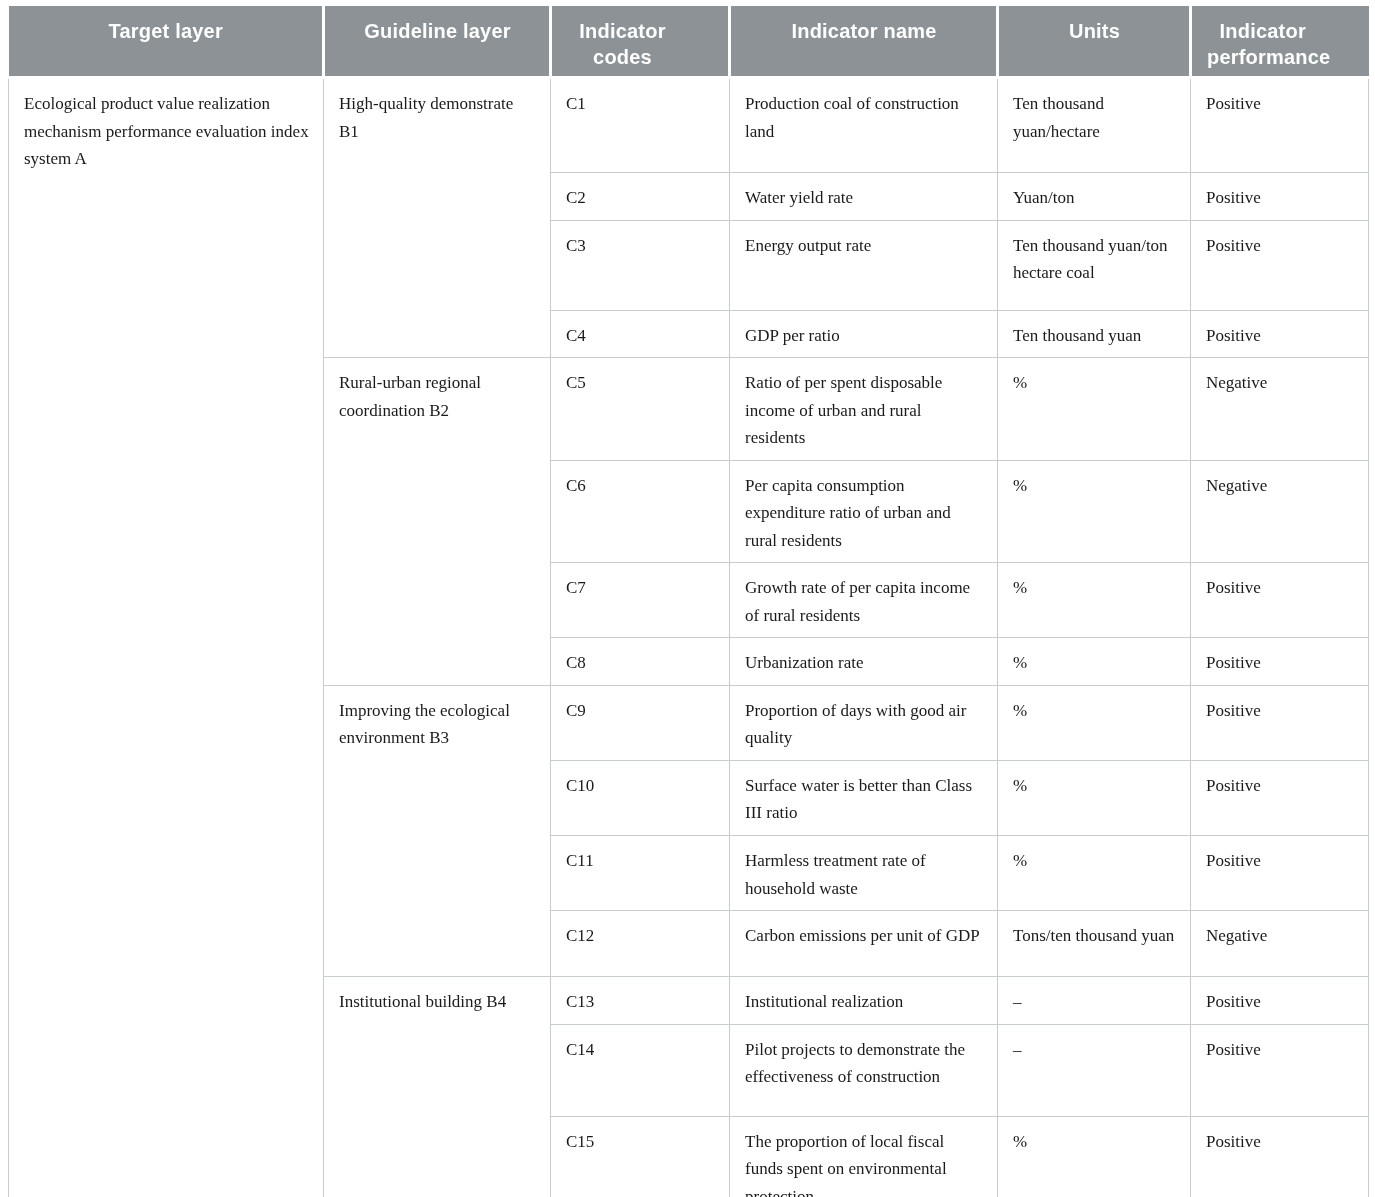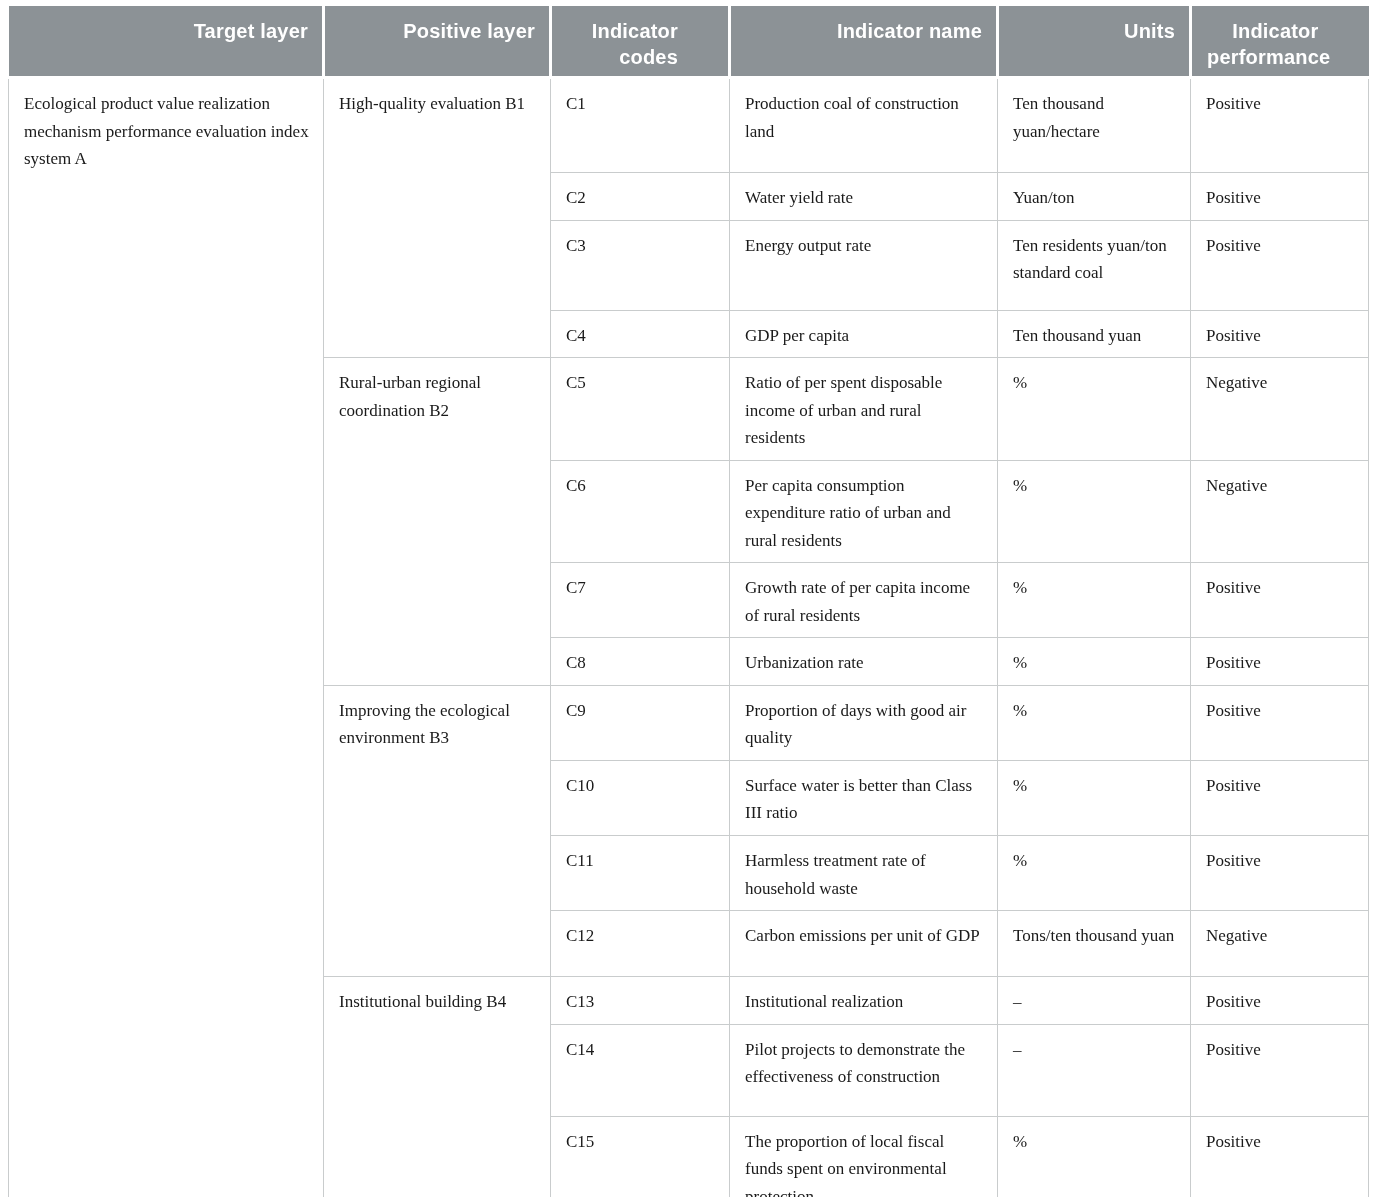--- a/index.html
+++ b/index.html
@@ -17,21 +17,21 @@
     table-layout: fixed;
     width: 1360px;
   }
   thead th {
     background: #8c9296;
     color: #ffffff;
     font-family: "Liberation Sans", sans-serif;
     font-size: 20px;
     font-weight: 600;
     letter-spacing: 0.2px;
-    text-align: right;
+    text-align: center;
     vertical-align: top;
     padding: 12px 14px 6px 15px;
     border-left: 3px solid #ffffff;
     border-bottom: 3px solid #ffffff;
     line-height: 1.3;
   }
   thead th:first-child { border-left: none; }
   thead th.narrow-head { padding-right: 50px; }
   tbody td {
     border: 1px solid #c9cccd;
@@ -53,51 +53,51 @@
       <col style="width:315px">
         <col style="width:227px">
         <col style="width:179px">
       <col style="width:268px">
         <col style="width:193px">
         <col style="width:178px">
     </colgroup>
     <thead>
       <tr style="height:67px">
         <th>Target layer</th>
-        <th>Positive layer</th>
+        <th>Guideline layer</th>
         <th class="narrow-head">Indicator codes</th>
         <th>Indicator name</th>
         <th>Units</th>
         <th class="narrow-head">Indicator performance</th>
       </tr>
     </thead>
     <tbody>
       <tr style="height:95px">
         <td rowspan="16">Ecological product value realization mechanism performance evaluation index system A</td>
-        <td rowspan="4">High-quality evaluation B1</td>
+        <td rowspan="4">High-quality demonstrate B1</td>
         <td>C1</td>
         <td>Production coal of construction land</td>
         <td>Ten thousand yuan/hectare</td>
         <td>Positive</td>
       </tr>
       <tr style="height:42px">
         <td>C2</td>
         <td>Water yield rate</td>
         <td>Yuan/ton</td>
         <td>Positive</td>
       </tr>
       <tr style="height:90px">
         <td>C3</td>
         <td>Energy output rate</td>
-        <td>Ten residents yuan/ton standard coal</td>
+        <td>Ten thousand yuan/ton hectare coal</td>
         <td>Positive</td>
       </tr>
       <tr style="height:43px">
         <td>C4</td>
-        <td>GDP per capita</td>
+        <td>GDP per ratio</td>
         <td>Ten thousand yuan</td>
         <td>Positive</td>
       </tr>
       <tr style="height:90px">
         <td rowspan="4">Rural-urban regional coordination B2</td>
         <td>C5</td>
         <td>Ratio of per spent disposable income of urban and rural residents</td>
         <td>%</td>
         <td>Negative</td>
       </tr>

